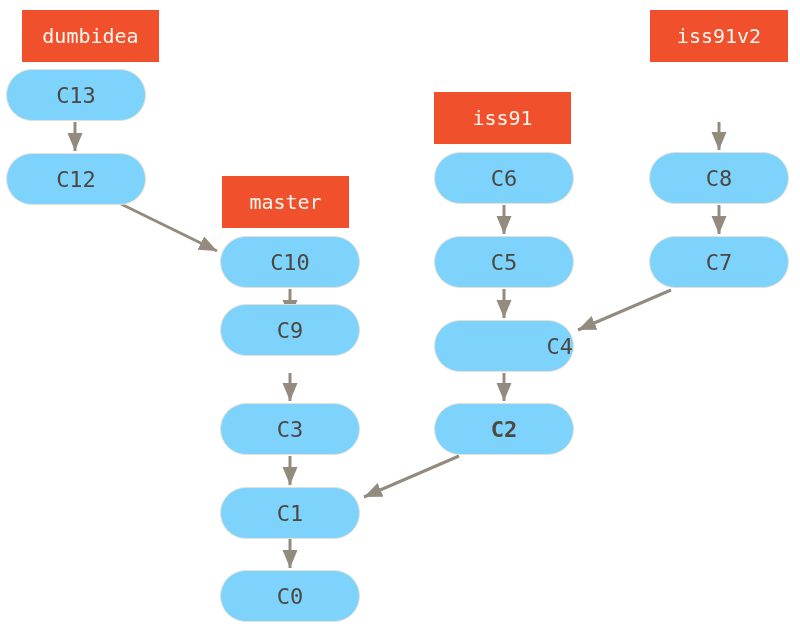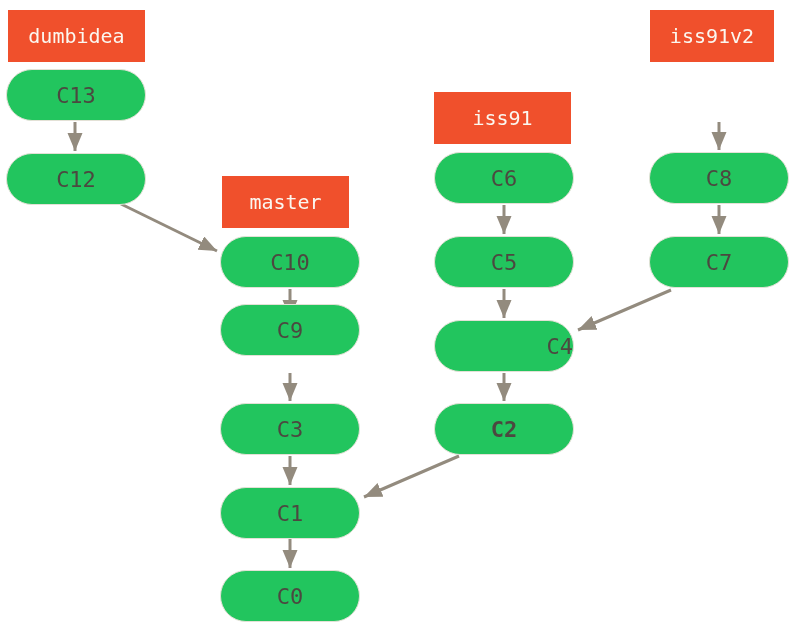--- a/index.html
+++ b/index.html
@@ -34,21 +34,21 @@
     box-sizing: border-box;
     white-space: nowrap;
   }
   .branch-label {
     background: #f0502c;
     color: #fbf7f0;
     font-size: 20px;
     letter-spacing: 0px;
   }
   .commit {
-    background: #22c55e;
+    background: #7dd3fc;
     border: 1px solid #e3e1d6;
     border-radius: 26px;
     color: #4c4840;
     font-size: 22px;
   }
 </style>
 </head>
 <body>
 
 <div class="canvas">
@@ -69,24 +69,24 @@
     <line x1="290" y1="289" x2="290" y2="318" marker-end="url(#ah)"></line>
     <line x1="290" y1="373" x2="290" y2="401" marker-end="url(#ah)"></line>
     <line x1="290" y1="456" x2="290" y2="485" marker-end="url(#ah)"></line>
     <line x1="290" y1="539" x2="290" y2="568" marker-end="url(#ah)"></line>
 
     <line x1="119" y1="203" x2="217" y2="251" marker-end="url(#ah)"></line>
     <line x1="671" y1="290" x2="578" y2="330" marker-end="url(#ah)"></line>
     <line x1="459" y1="456" x2="364" y2="497" marker-end="url(#ah)"></line>
   </svg>
 
-  <div class="node branch-label" style="left:8px;   top:10px;  width:137px;">dumbidea</div>
+  <div class="node branch-label" style="left:22px;   top:10px;  width:137px;">dumbidea</div>
   <div class="node branch-label" style="left:222px; top:176px; width:127px;">master</div>
   <div class="node branch-label" style="left:434px; top:92px;  width:137px;">iss91</div>
-  <div class="node branch-label" style="left:650px; top:10px;  width:124px;">iss91v2</div>
+  <div class="node branch-label" style="left:650px; top:10px;  width:138px;">iss91v2</div>
 
   <div class="node commit" style="left:6px; top:69px;  width:140px;">C13</div>
   <div class="node commit" style="left:6px; top:153px; width:140px;">C12</div>
 
   <div class="node commit" style="left:220px; top:236px; width:140px;">C10</div>
   <div class="node commit" style="left:220px; top:304px; width:140px;">C9</div>
   <div class="node commit" style="left:220px; top:403px; width:140px;">C3</div>
   <div class="node commit" style="left:220px; top:487px; width:140px;">C1</div>
   <div class="node commit" style="left:220px; top:570px; width:140px;">C0</div>
 

